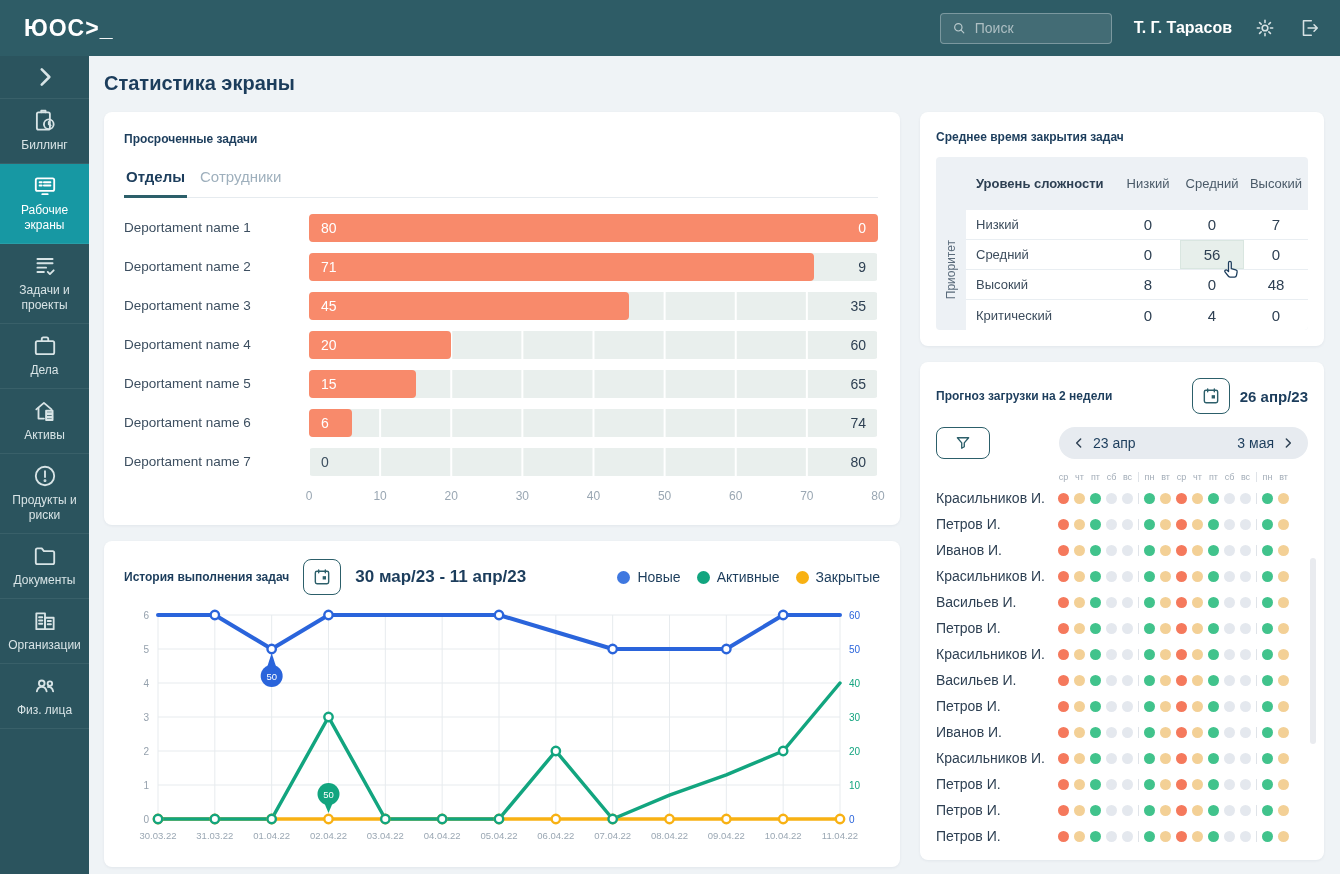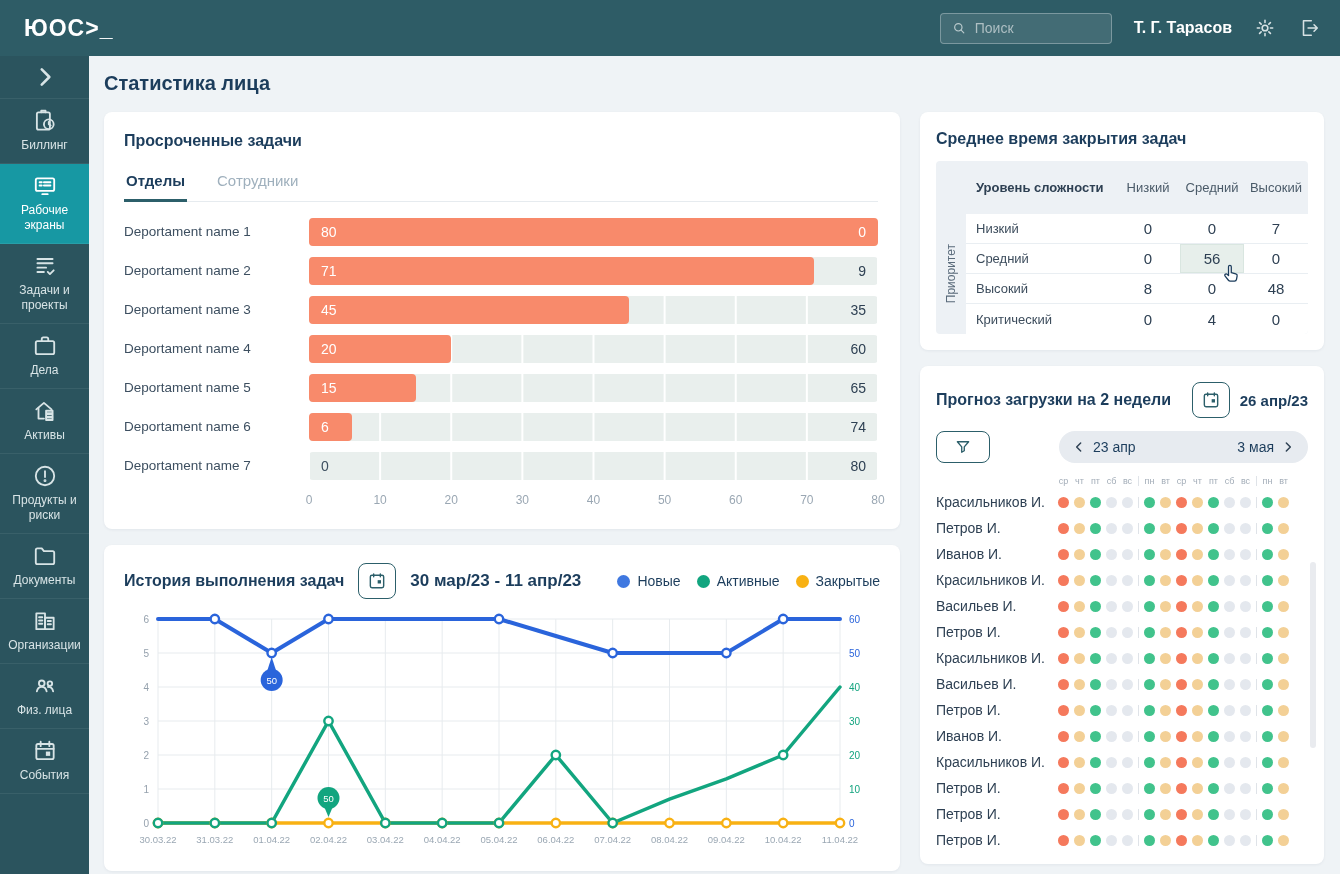--- a/index.html
+++ b/index.html
@@ -34,25 +34,25 @@
   .nav-item.active { background:#1798A3; color:#fff; }
   .nav-item.collapse-btn { padding:8px 0; }
 
   
   .main { flex:1; padding:16px 16px 0 15px; min-width:0; }
   .page-title { font-size:20px; font-weight:bold; color:#1C3D5C; }
   .columns { display:flex; gap:20px; margin-top:17px; align-items:flex-start; }
   .col-left { width:796px; flex:0 0 796px; }
   .col-right { width:404px; flex:0 0 404px; }
   .card { background:#fff; border-radius:8px; box-shadow:0 1px 3px rgba(16,42,67,.06); }
-  .card-title { font-size:16px; font-weight:bold; color:#1C3D5C; }
+  .card-title { font-size:12px; font-weight:bold; color:#1C3D5C; }
 
   
   .card-overdue { padding:20px 22px 14px 20px; }
-  .tabs { display:flex; gap:28px; margin-top:16px; border-bottom:1px solid #E6EBEF; }
+  .tabs { display:flex; gap:11px; margin-top:16px; border-bottom:1px solid #E6EBEF; }
   .tab { font-size:15px; padding:6px 2px 10px; color:#9FB0BD; cursor:pointer; }
   .tab.active { color:#1C3D5C; font-weight:bold; border-bottom:3px solid #2C5F6A; margin-bottom:-1px; }
   .bars { margin-top:10px; }
   .bar-row { display:flex; align-items:center; height:39px; }
   .bar-label { width:185px; flex:0 0 185px; font-size:13.5px; color:#3D4F60; padding-right:28px; }
   .bar-track { flex:1; height:28px; background:#E9EFED; border-radius:4px; position:relative;
     background-image:linear-gradient(to right, #fff 0 2px, transparent 2px); background-size:12.5% 100%; background-position:-1px 0; }
   .bar-fill { position:absolute; left:0; top:0; bottom:0; background:#F88A6B; border-radius:4px; }
   .bar-val { position:absolute; left:12px; top:50%; transform:translateY(-50%); font-size:14px; color:#fff; }
   .bar-val.dark { color:#3D4F60; }
@@ -225,33 +225,25 @@
           </div>
           <div class="nav-item">
             <span class="nicon"><svg viewBox="0 0 24 24" fill="none" stroke="currentColor" stroke-width="1.7" stroke-linecap="round" stroke-linejoin="round">
                 <circle cx="9" cy="9.5" r="2.6"></circle>
                 <path d="M4.5 17c.5-2.8 2.3-4.2 4.5-4.2S13 14.2 13.5 17"></path>
                 <circle cx="16.5" cy="9.8" r="2.1"></circle>
                 <path d="M14.8 12.9c2-.4 4.2.9 4.7 4.1"></path>
               </svg></span>
             <span class="nlabel">Физ. лица</span>
           </div>
-          <div class="nav-item">
-            <span class="nicon"><svg viewBox="0 0 24 24" fill="none" stroke="currentColor" stroke-width="1.7" stroke-linecap="round" stroke-linejoin="round">
-                <rect x="4" y="5.5" width="16" height="14" rx="1.5"></rect>
-                <path d="M8 3.5v4M16 3.5v4M4 10h16"></path>
-                <rect x="12.8" y="12.5" width="4" height="4" fill="currentColor" stroke="none"></rect>
-              </svg></span>
-            <span class="nlabel">События</span>
-          </div>
         </div>
     </div>
 
     <div class="main">
-      <div class="page-title">Статистика лица</div>
+      <div class="page-title">Статистика экраны</div>
 
       <div class="columns">
         <div class="col-left">
 
           <div class="card card-overdue">
             <div class="card-title">Просроченные задачи</div>
             <div class="tabs">
               <div class="tab active">Отделы</div>
               <div class="tab">Сотрудники</div>
             </div>

